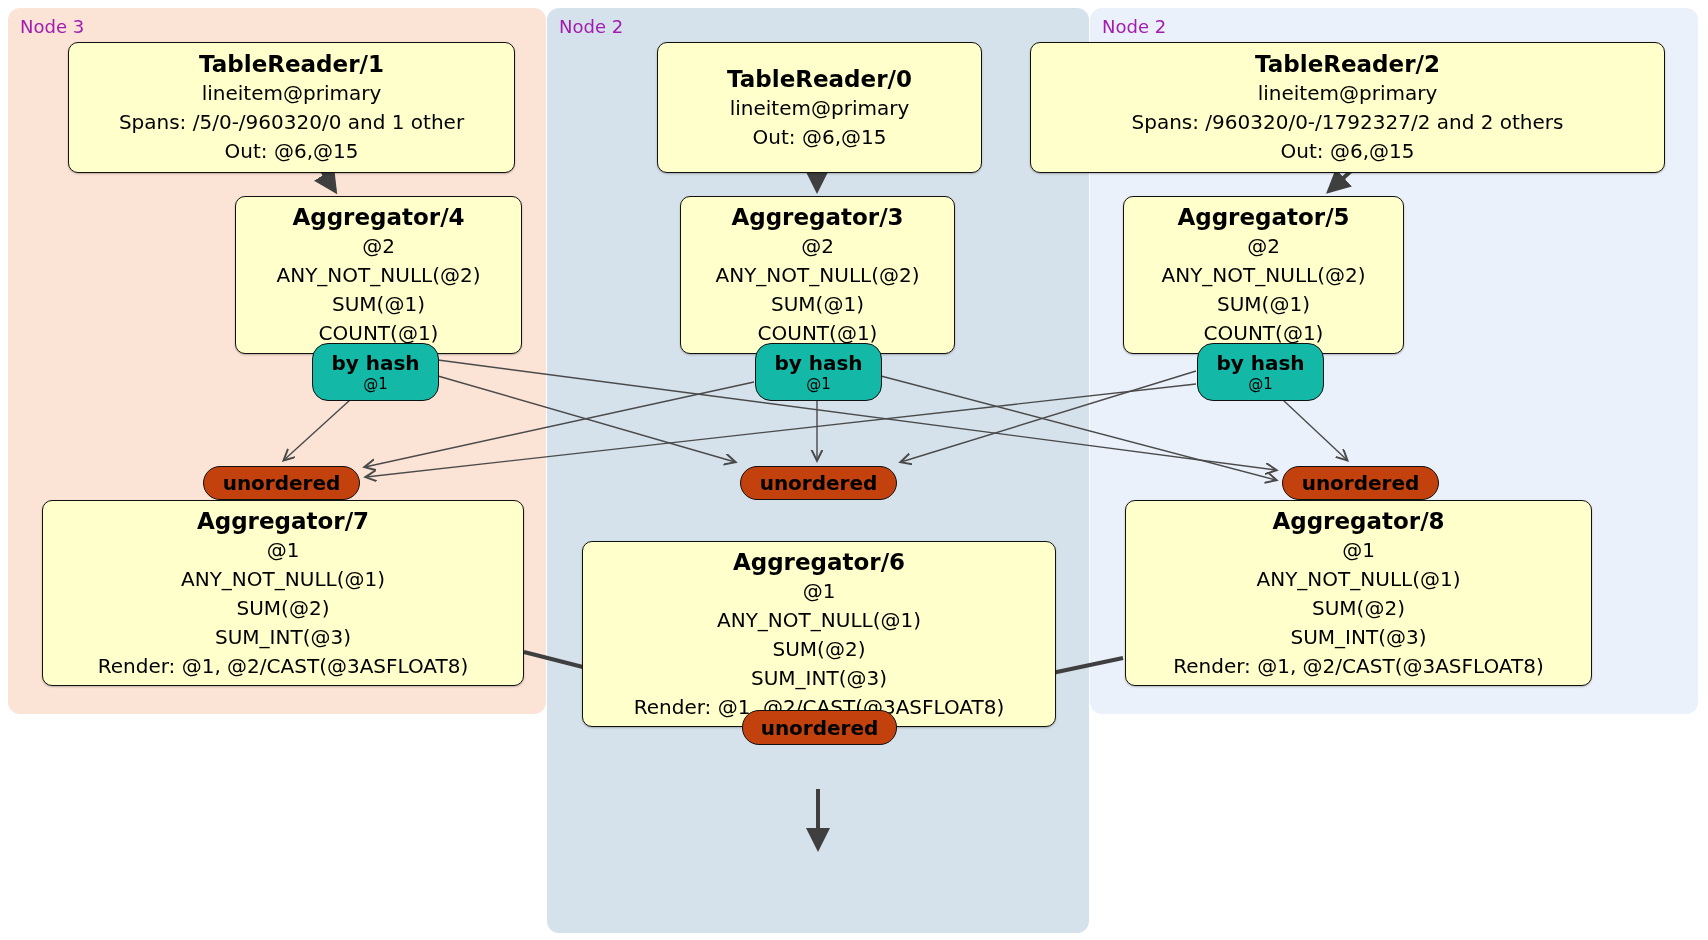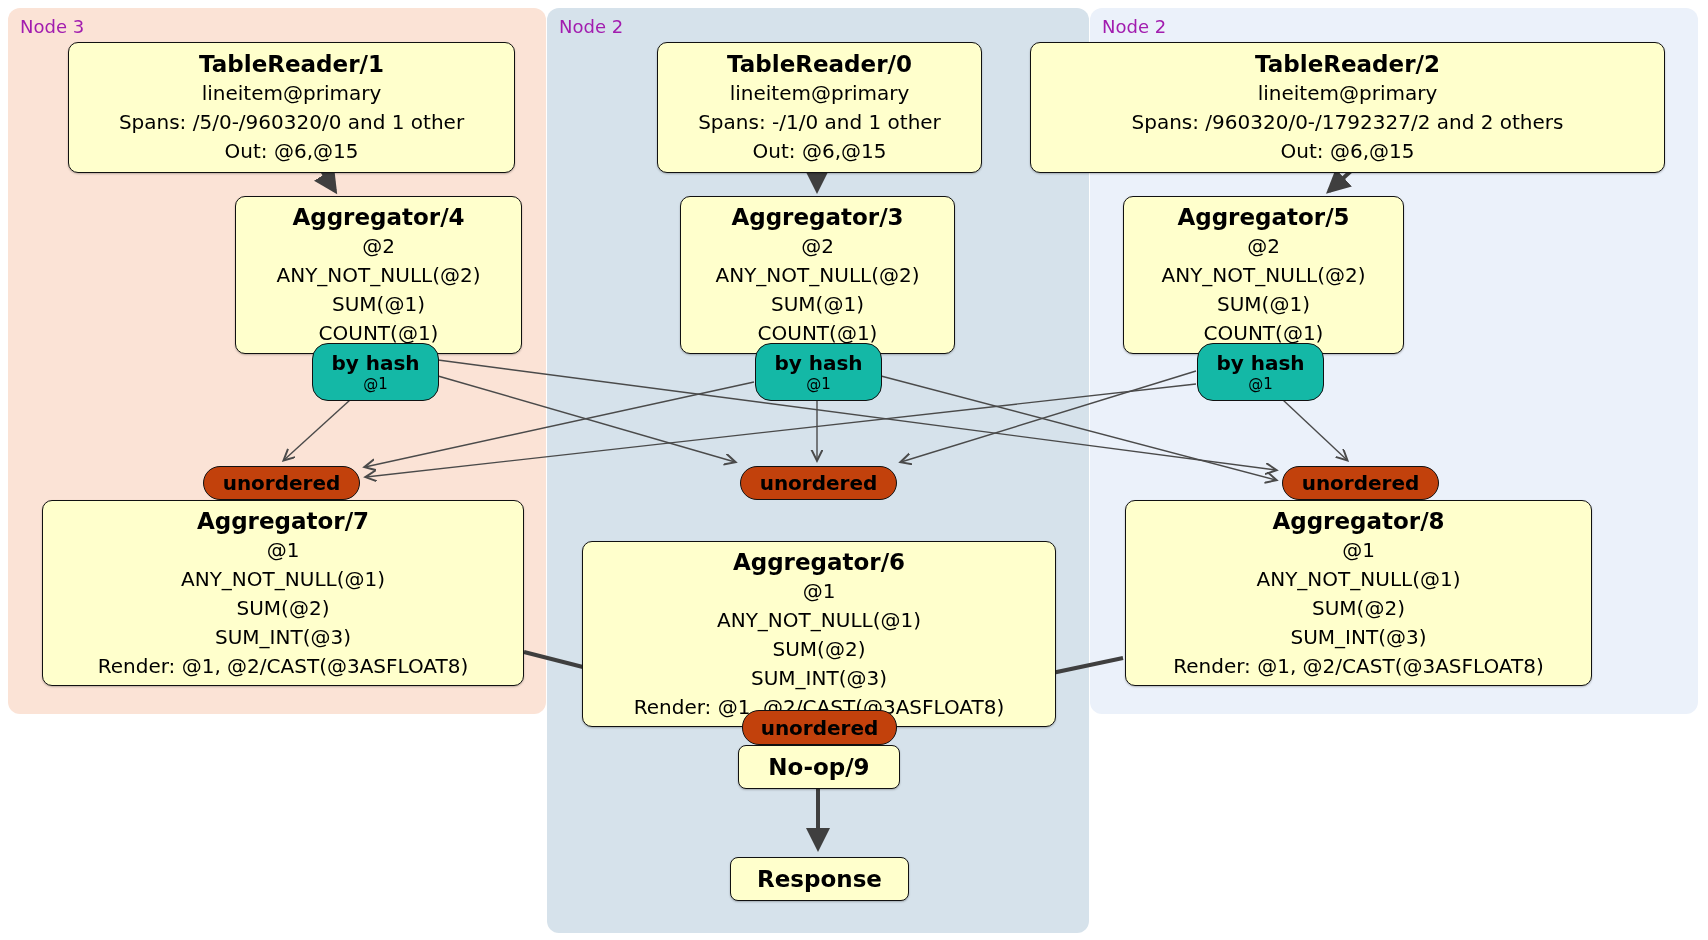--- a/index.html
+++ b/index.html
@@ -73,21 +73,20 @@
 
   <div class="proc" style="left:68px;top:42px;width:445px;height:129px;">
     <div class="title">TableReader/1</div>
     <div class="line">lineitem@primary</div>
     <div class="line">Spans: /5/0-/960320/0 and 1 other</div>
     <div class="line">Out: @6,@15</div>
   </div>
   <div class="proc" style="left:657px;top:42px;width:323px;height:129px;">
     <div class="title">TableReader/0</div>
     <div class="line">lineitem@primary</div>
-    <div class="line">Spans: -/1/0 and 1 other</div>
     <div class="line">Out: @6,@15</div>
   </div>
   <div class="proc" style="left:1030px;top:42px;width:633px;height:129px;">
     <div class="title">TableReader/2</div>
     <div class="line">lineitem@primary</div>
     <div class="line">Spans: /960320/0-/1792327/2 and 2 others</div>
     <div class="line">Out: @6,@15</div>
   </div>
 
   <div class="proc" style="left:235px;top:196px;width:285px;height:156px;">
@@ -149,21 +148,15 @@
     <div class="title">Aggregator/8</div>
     <div class="line">@1</div>
     <div class="line">ANY_NOT_NULL(@1)</div>
     <div class="line">SUM(@2)</div>
     <div class="line">SUM_INT(@3)</div>
     <div class="line">Render: @1, @2/CAST(@3ASFLOAT8)</div>
   </div>
 
   <div class="sync" style="left:742px;top:710px;width:153px;height:33px;">unordered</div>
 
-  <div class="proc" style="left:738px;top:745px;width:160px;height:42px;border-radius:8px;">
-    <div class="title small-title">No-op/9</div>
-  </div>
 
-  <div class="proc" style="left:730px;top:857px;width:177px;height:42px;border-radius:8px;">
-    <div class="title small-title">Response</div>
-  </div>
 
 </div>
 
 </body></html>

